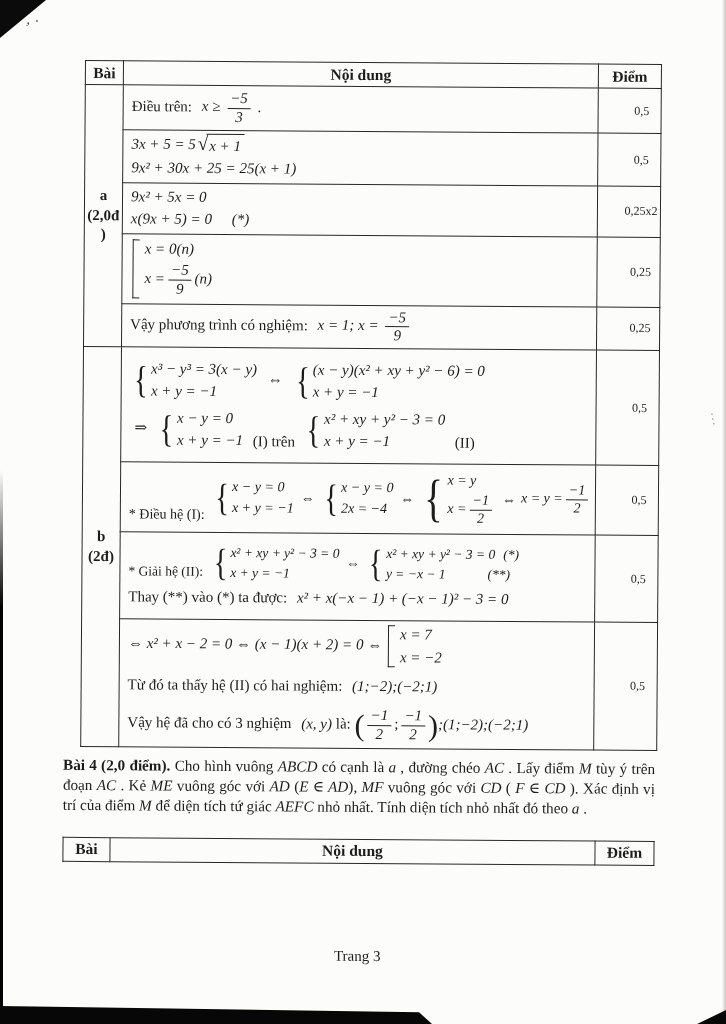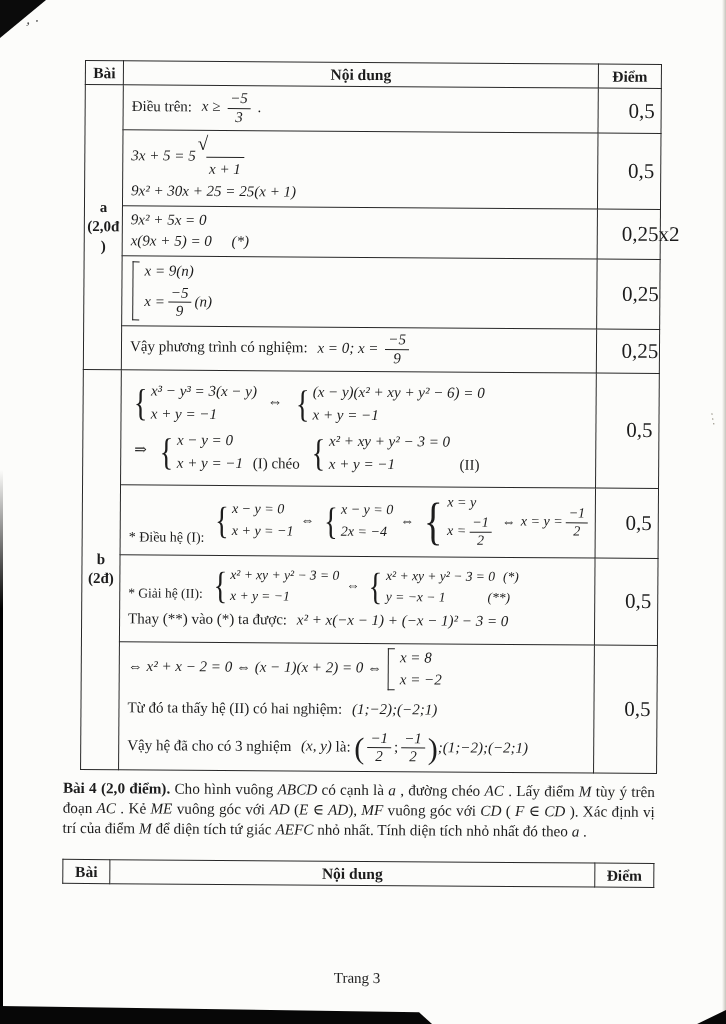--- a/index.html
+++ b/index.html
@@ -22,34 +22,34 @@
   .answer th, .answer td { border:1.4px solid #282828; vertical-align:middle; }
   .answer th { font-weight:bold; font-size:15.5px; height:24px; text-align:center; }
 
   .t1 { width:576px; }
   .t1 .col-bai { width:38px; } .t1 .col-nd { width:475px; } .t1 .col-diem { width:63px; }
   .t2 { width:591px; margin-left:-17px; margin-top:21px; }
   .t2 .col-bai { width:47px; } .t2 .col-nd { width:485px; } .t2 .col-diem { width:59px; }
 
   td.lbl { text-align:center; font-weight:bold; font-size:15px; line-height:1.3; }
   td.content { padding:3px 8px 3px 8px; font-size:15px; }
-  td.score { text-align:center; font-size:21px;padding-left:24px; }
+  td.score { text-align:center; font-size:12px;padding-left:24px; }
 
   .ml { white-space:nowrap; line-height:1.45; }
   .m { font-style:italic; }
   .gap { margin-left:6px; }
   .note { margin-left:16px; font-style:italic; }
 
   .frac { display:inline-block; vertical-align:middle; text-align:center; line-height:1.05; margin:1px 3px; font-style:italic; }
   .frac .num { display:block; border-bottom:1.2px solid #222; padding:0 3px 1px; }
   .frac .den { display:block; padding-top:1px; }
 
   .sqrt { display:inline-flex; vertical-align:middle; align-items:flex-start; margin-left:2px; }
   .sqrt .rad { font-style:normal; font-size:19px; line-height:1; }
-  .sqrt .rc { border-top:1.3px solid #222; margin-left:-2px; padding:1px 3px 0 3px;margin-top:23px; }
+  .sqrt .rc { border-top:1.3px solid #222; margin-left:-2px; padding:1px 3px 0 3px; }
 
   .cases { display:inline-flex; align-items:center; vertical-align:middle; margin:0 2px; }
   .cases .br { font-size:38px; font-weight:300; line-height:0.85; font-style:normal; transform:scaleX(0.75); margin-right:1px; }
   .cases.tall .br { font-size:52px; }
   .ln { display:inline-flex; flex-direction:column; text-align:left; row-gap:3px; }
   .ln > span { display:block; line-height:1.3; white-space:nowrap; }
 
   .sqcase { display:inline-flex; align-items:stretch; vertical-align:middle; margin:0 2px; }
   .sqbr { display:inline-block; width:7px; border-left:1.6px solid #222; border-top:1.6px solid #222; border-bottom:1.6px solid #222; margin-right:5px; }
 
@@ -123,32 +123,32 @@
           </div>
         </td>
         <td class="score">0,25x2</td>
       </tr>
 
       <tr style="height:70px">
         <td class="content">
           <span class="sqcase">
             <span class="sqbr"></span>
             <span class="ln">
-              <span class="m">x = 9(n)</span>
+              <span class="m">x = 0(n)</span>
               <span class="m"><span>x =</span><span class="frac"><span class="num">−5</span><span class="den">9</span></span><span>(n)</span></span>
             </span>
           </span>
         </td>
         <td class="score">0,25</td>
       </tr>
 
       <tr style="height:42px">
         <td class="content">
           <span>Vậy phương trình có nghiệm:</span>
-          <span class="m gap">x = 0; x =</span>
+          <span class="m gap">x = 1; x =</span>
           <span class="frac">
             <span class="num">−5</span>
             <span class="den">9</span>
           </span>
         </td>
         <td class="score">0,25</td>
       </tr>
 
       <tr style="height:115px">
         <td class="lbl" rowspan="4">
@@ -175,21 +175,21 @@
           </div>
           <div class="ml" style="margin-top:7px">
             <span class="iff">⇒</span>
             <span class="cases">
                   <span class="br">{</span>
                   <span class="ln">
                     <span class="m">x − y = 0</span>
                     <span class="m">x + y = −1</span>
                   </span>
                 </span>
-            <span class="sub">(I)  chéo</span>
+            <span class="sub">(I)  trên</span>
             <span class="cases">
                   <span class="br">{</span>
                   <span class="ln">
                     <span class="m">x² + xy + y² − 3 = 0</span>
                     <span class="m">x + y = −1</span>
                   </span>
                 </span>
             <span class="sub">(II)</span>
           </div>
         </td>
@@ -258,21 +258,21 @@
         <td class="score">0,5</td>
       </tr>
 
       <tr style="height:128px">
         <td class="content">
           <div class="ml">
             <span class="m">⇔ x² + x − 2 = 0 ⇔ (x − 1)(x + 2) = 0 ⇔</span>
             <span class="sqcase">
                   <span class="sqbr"></span>
                   <span class="ln">
-                    <span class="m">x = 8</span>
+                    <span class="m">x = 7</span>
                     <span class="m">x = −2</span>
                   </span>
                 </span>
           </div>
           <div class="ml" style="margin-top:9px">
             <span>Từ đó ta thấy hệ (II) có hai nghiệm:</span>
             <span class="m gap">(1;−2);(−2;1)</span>
           </div>
           <div class="ml" style="margin-top:9px">
             <span>Vậy hệ đã cho có 3 nghiệm</span>

